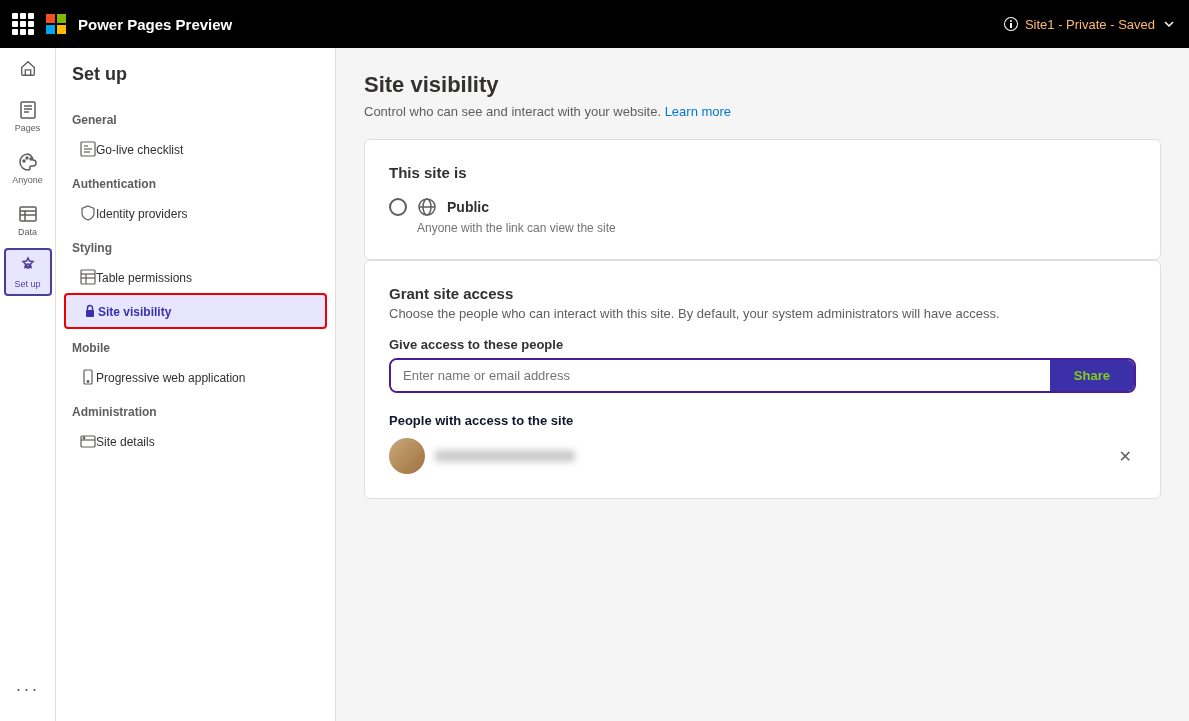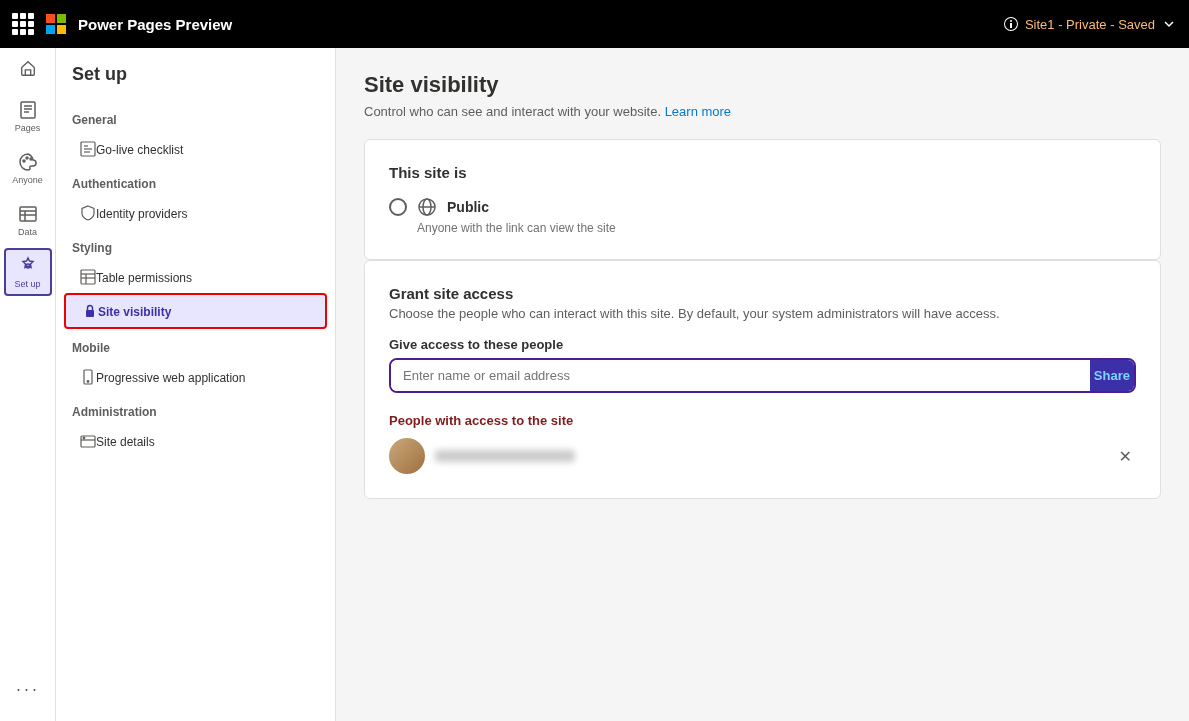--- a/index.html
+++ b/index.html
@@ -254,34 +254,34 @@
     .share-input {
       flex: 1;
       border: none;
       padding: 8px 12px;
       font-size: 13px;
       outline: none;
       color: #605e5c;
     }
     .share-btn {
       background: #3b30a8;
-      color: #7dd3fc;
+      color: #84cc16;
       border: none;
-      padding: 8px 4px;
+      padding: 8px 24px;
       font-size: 13px;
       font-weight: 600;
       cursor: pointer;
       white-space: nowrap;
     }
 
     .people-access-label {
       font-size: 13px;
       font-weight: 600;
       margin-bottom: 10px;
-      color: #7f1d1d;
+      color: #0f172a;
     }
     .person-row {
       display: flex;
       align-items: center;
       justify-content: space-between;
     }
     .person-avatar {
       width: 36px; height: 36px;
       border-radius: 50%;
       background: linear-gradient(135deg, #c8a87a, #a07040);

